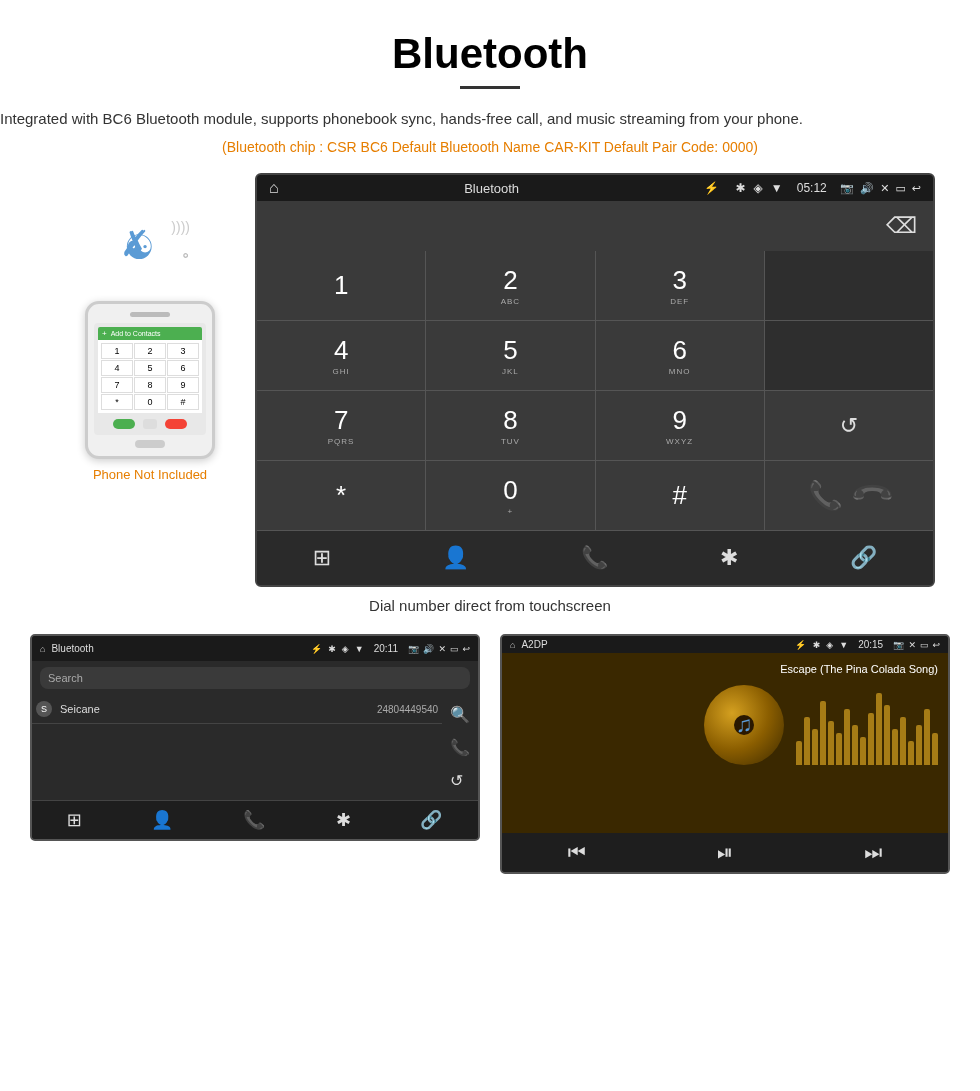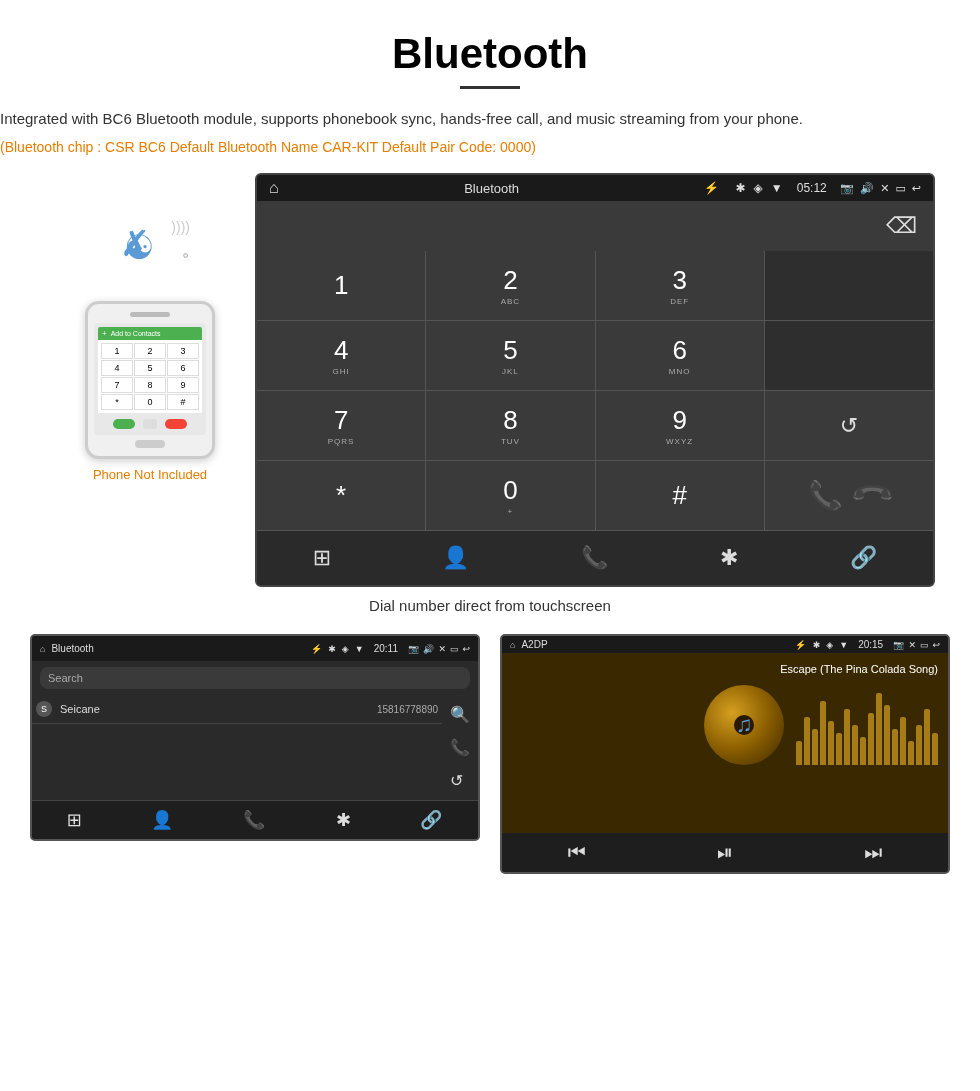--- a/index.html
+++ b/index.html
@@ -26,20 +26,21 @@
       margin: 0 auto 18px;
     }
     .subtitle {
       text-align: left;
       color: #333;
       font-size: 15px;
       line-height: 1.6;
       margin-bottom: 8px;
     }
     .specs-line {
+      text-align: center;
       color: #e67e00;
       font-size: 14px;
       margin-bottom: 18px;
     }
 
     
     .main-section {
       display: flex;
       align-items: flex-start;
       justify-content: center;
@@ -570,21 +571,21 @@
         </div>
       </div>
       <div class="phonebook-search">
         <span style="flex:1;">Search</span>
       </div>
       <div class="phonebook-content">
         <div class="phonebook-list-area">
           <div class="phonebook-item">
             <div class="letter">S</div>
             <span class="name">Seicane</span>
-            <span class="phone">15816778890</span>
+            <span class="phone">24804449540</span>
           </div>
         </div>
         <div class="phonebook-side-icons">
           <span>🔍</span>
           <span>📞</span>
           <span>↺</span>
         </div>
       </div>
       <div class="pb-bottom-bar">
         <span class="pb-bottom-btn">⊞</span>

